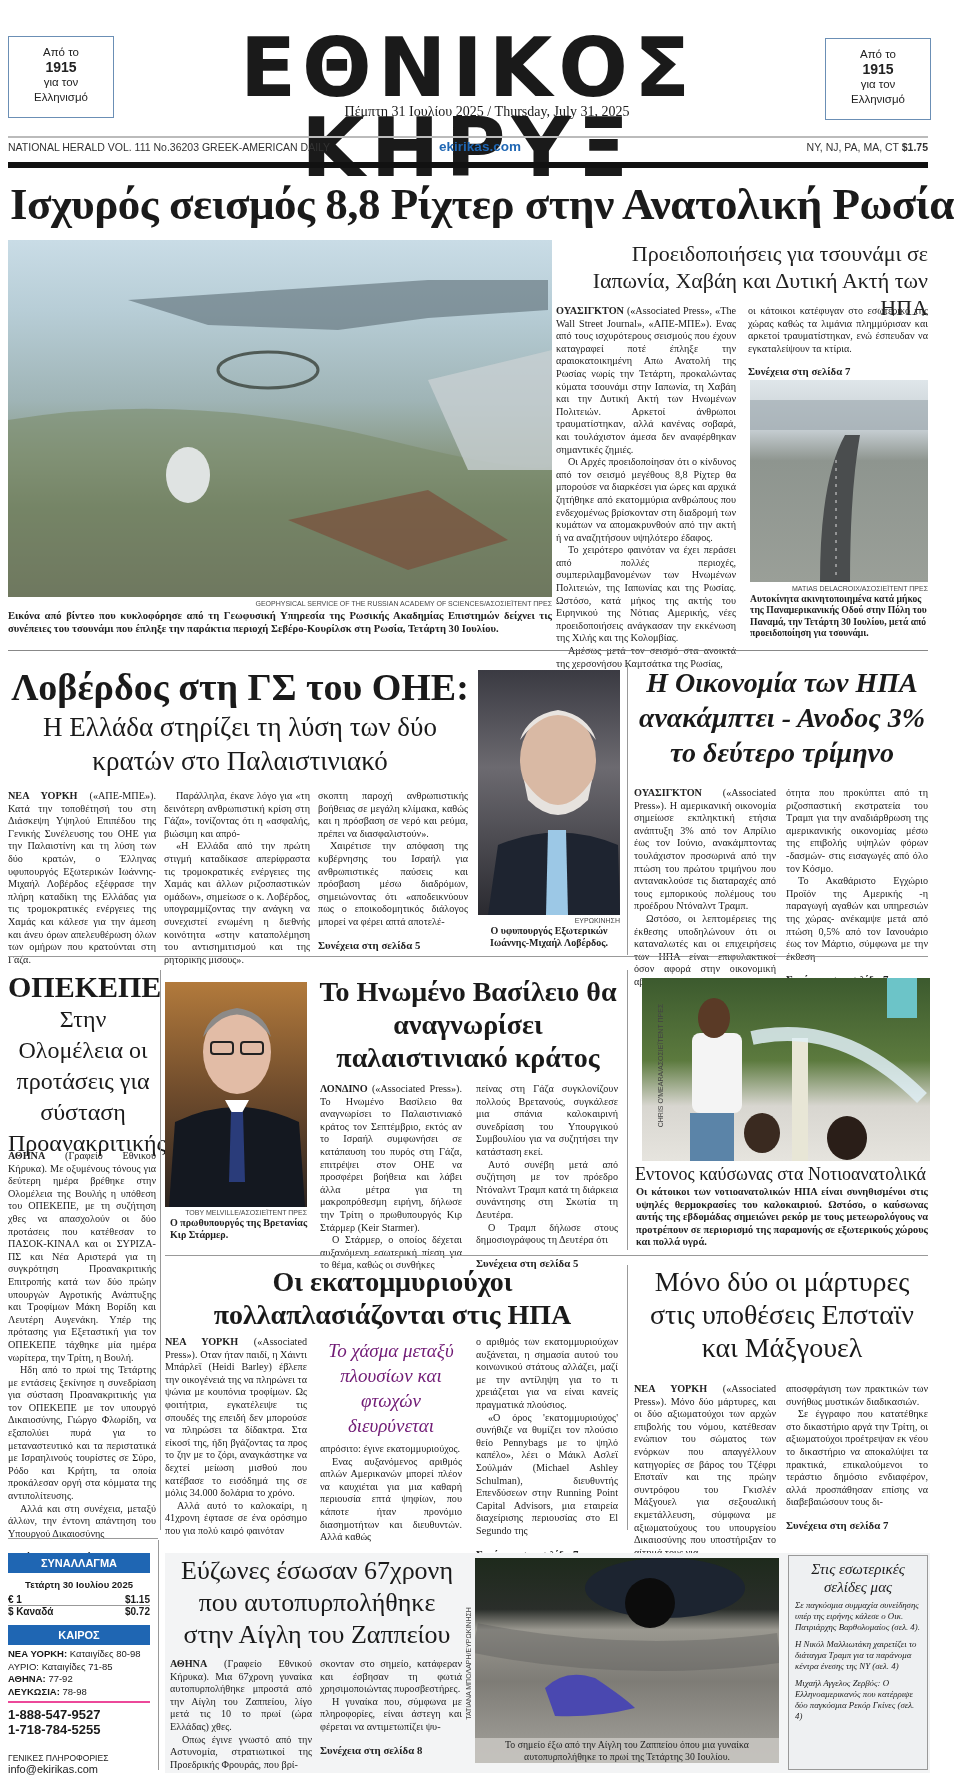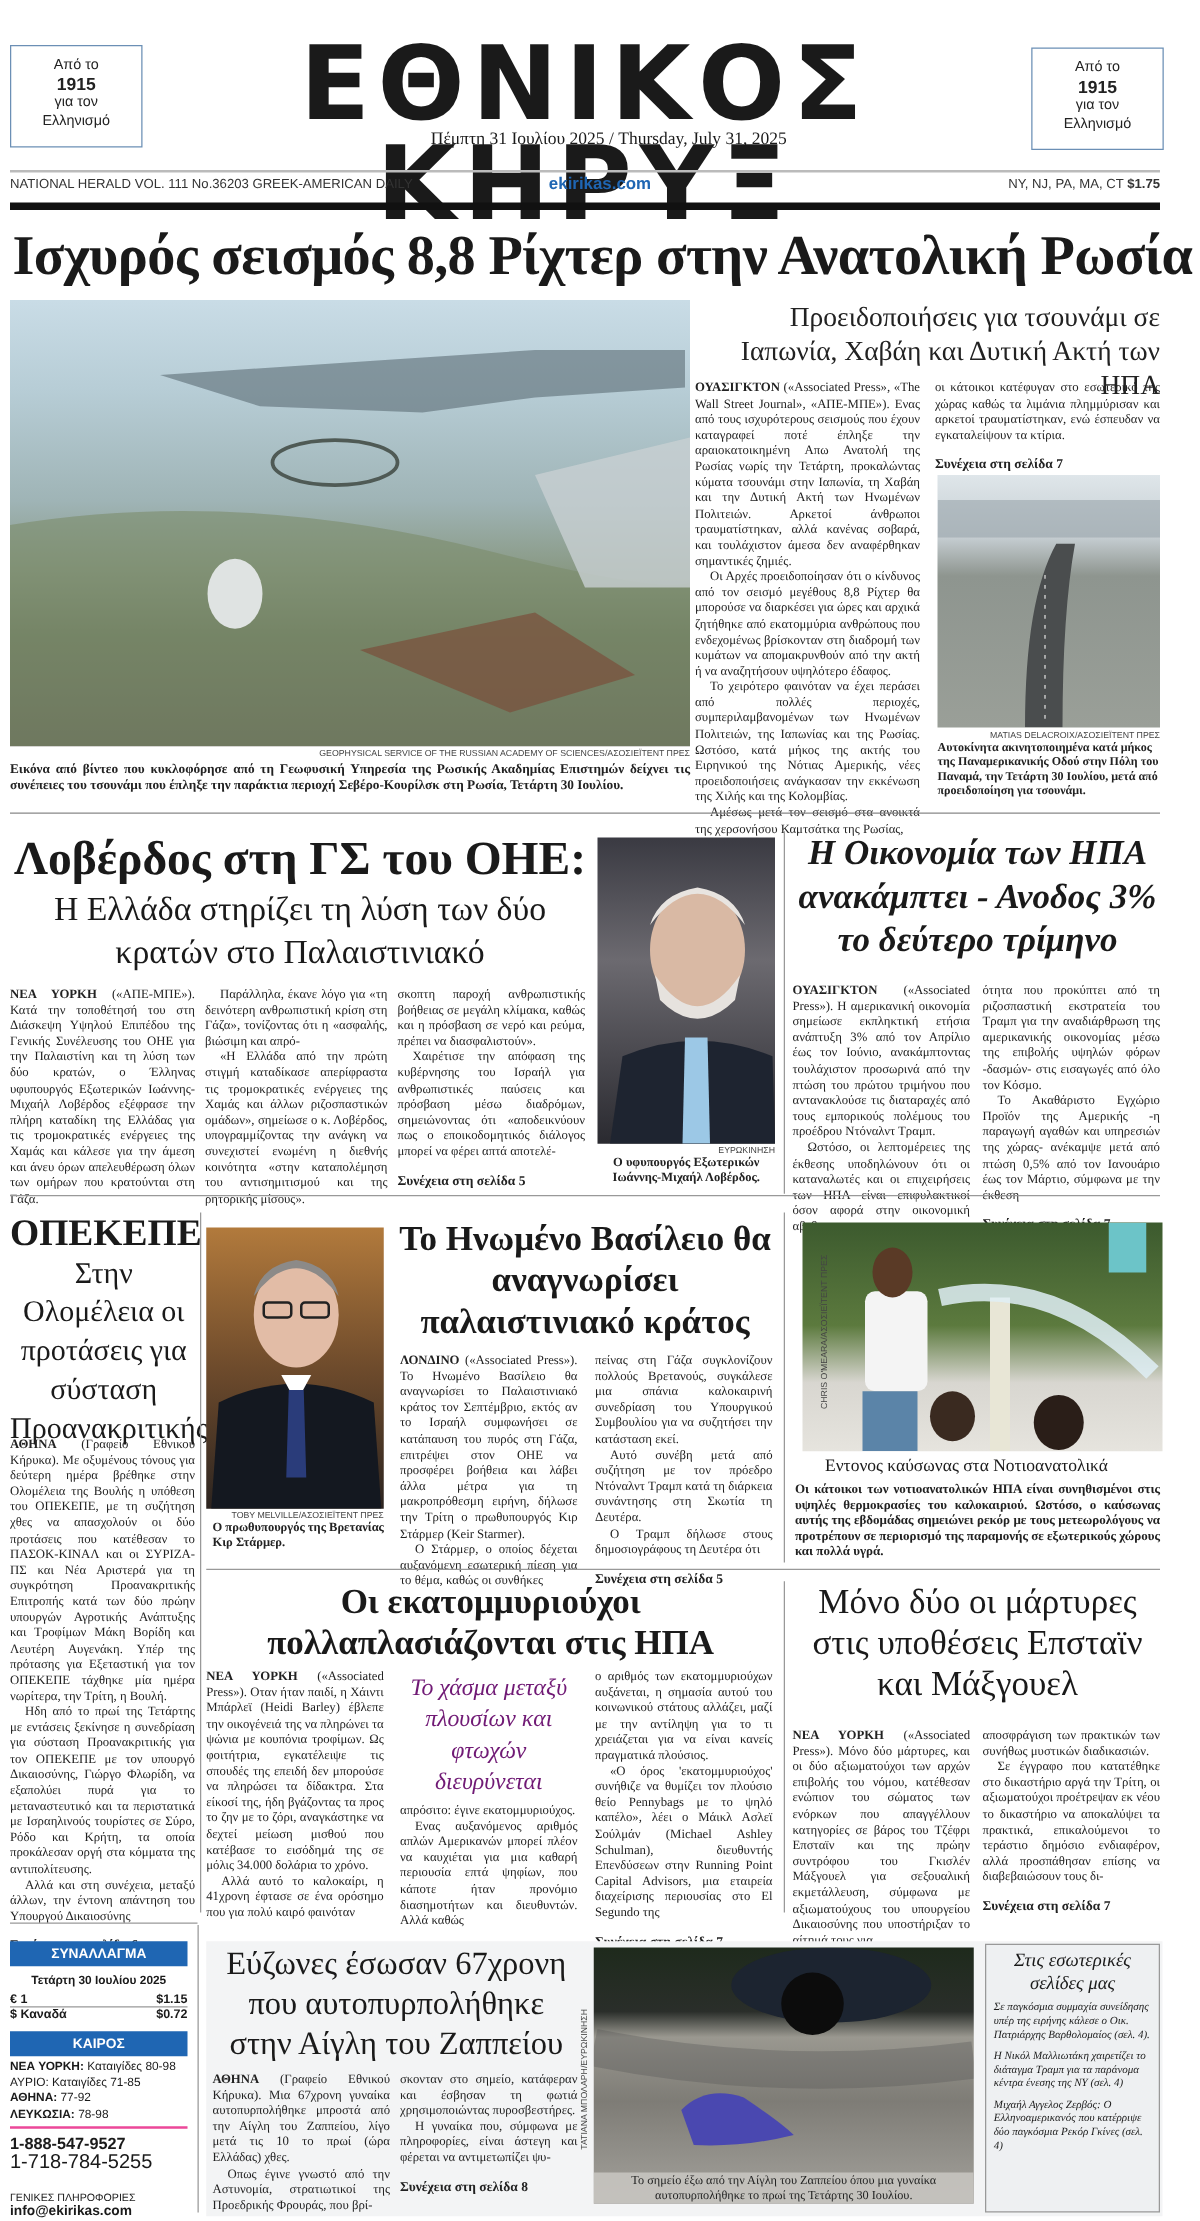--- a/index.html
+++ b/index.html
@@ -174,21 +174,21 @@
     <path d="M110 60 Q200 40 280 120" stroke="#dfeef6" stroke-width="14" fill="none" opacity=".85"></path>
     <rect x="50" y="55" width="50" height="80" rx="8" fill="#f4f4f4"></rect>
     <ellipse cx="72" cy="40" rx="16" ry="20" fill="#5a3a26"></ellipse>
     <rect x="48" y="135" width="44" height="48" fill="#5b84a8"></rect>
     <ellipse cx="120" cy="155" rx="18" ry="20" fill="#3a2a20"></ellipse>
     <ellipse cx="205" cy="160" rx="20" ry="22" fill="#2a1e18"></ellipse>
     <rect x="245" y="0" width="30" height="40" fill="#6cc4c8"></rect>
   </svg>
 </div>
 <div class="abs credit" style="left:560px;top:1062px;width:200px;transform:rotate(-90deg);text-align:center">CHRIS O'MEARA/ΑΣΟΣΙΕΪΤΕΝΤ ΠΡΕΣ</div>
-<div class="abs" style="left:660px;top:1163px;width:300px;font-size:14px;line-height:22px">Εντονος καύσωνας στα Νοτιοανατολικά</div>
+<div class="abs" style="left:635px;top:1163px;width:300px;font-size:18px;line-height:22px">Εντονος καύσωνας στα Νοτιοανατολικά</div>
 <div class="abs cap" style="left:636px;top:1186px;width:292px;text-align:justify;font-size:10.4px;line-height:12.6px">Οι κάτοικοι των νοτιοανατολικών ΗΠΑ είναι συνηθισμένοι στις υψηλές θερμοκρασίες του καλοκαιριού. Ωστόσο, ο καύσωνας αυτής της εβδομάδας σημειώνει ρεκόρ με τους μετεωρολόγους να προτρέπουν σε περιορισμό της παραμονής σε εξωτερικούς χώρους και πολλά υγρά.</div>
 
 <div class="abs hline" style="left:165px;top:1255px;width:763px"></div>
 
 <div class="abs" style="left:165px;top:1265px;width:455px;text-align:center;font-size:28px;line-height:33px;font-weight:bold">Οι εκατομμυριούχοι πολλαπλασιάζονται στις ΗΠΑ</div>
 <div class="abs body" style="left:165px;top:1336px;width:142px">
   <p class="first"><b>ΝΕΑ ΥΟΡΚΗ</b> <span>(«Associated Press»). Οταν ήταν παιδί, η Χάιντι Μπάρλεϊ (Heidi Barley) έβλεπε την οικογένειά της να πληρώνει τα ψώνια με κουπόνια τροφίμων. Ως φοιτήτρια, εγκατέλειψε τις σπουδές της επειδή δεν μπορούσε να πληρώσει τα δίδακτρα. Στα είκοσί της, ήδη βγάζοντας τα προς το ζην με το ζόρι, αναγκάστηκε να δεχτεί μείωση μισθού που κατέβασε το εισόδημά της σε μόλις 34.000 δολάρια το χρόνο.</span></p>
   <p>Αλλά αυτό το καλοκαίρι, η 41χρονη έφτασε σε ένα ορόσημο που για πολύ καιρό φαινόταν</p>
 </div>
 <div class="abs" style="left:320px;top:1338px;width:142px;text-align:center;font-size:19px;line-height:25px;font-style:italic;color:#701a75">Το χάσμα μεταξύ πλουσίων και φτωχών διευρύνεται</div>
@@ -227,23 +227,23 @@
       <span>$0.72</span>
   </div>
   <div class="blue" style="margin-top:8px">ΚΑΙΡΟΣ</div>
   <div class="sans" style="font-size:9.5px;line-height:12.5px;margin-top:3px;padding-bottom:3px;border-bottom:2px solid #ec4899">
     <div><b>ΝΕΑ ΥΟΡΚΗ:</b> <span>Καταιγίδες 80-98</span></div>
     <div><span>ΑΥΡΙΟ:</span> <span>Καταιγίδες 71-85</span></div>
     <div><b>ΑΘΗΝΑ:</b> <span>77-92</span></div>
     <div><b>ΛΕΥΚΩΣΙΑ:</b> <span>78-98</span></div>
   </div>
   <div class="sans" style="font-size:13px;font-weight:bold;margin-top:4px;line-height:15px">1-888-547-9527</div>
-  <div class="sans" style="font-size:16px;font-weight:normal;line-height:15px">1-718-784-5255</div>
+  <div class="sans" style="font-size:13px;font-weight:bold;line-height:15px">1-718-784-5255</div>
   <div class="sans" style="font-size:8.5px;margin-top:16px">ΓΕΝΙΚΕΣ ΠΛΗΡΟΦΟΡΙΕΣ</div>
-  <div class="sans" style="font-size:11px;font-weight:bold">info@ekirikas.com</div>
+  <div class="sans" style="font-size:11px;font-weight:normal">info@ekirikas.com</div>
 </div>
 <div class="abs vline" style="left:158px;top:1540px;height:230px"></div>
 
 <div class="abs" style="left:165px;top:1553px;width:765px;height:220px;background:#f3f4f5"></div>
 
 <div class="abs" style="left:172px;top:1555px;width:290px;text-align:center;font-size:26px;line-height:32px">Εύζωνες έσωσαν 67χρονη που αυτοπυρπολήθηκε στην Αίγλη του Ζαππείου</div>
 <div class="abs body" style="left:170px;top:1658px;width:142px">
   <p class="first"><b>ΑΘΗΝΑ</b> <span>(Γραφείο Εθνικού Κήρυκα). Μια 67χρονη γυναίκα αυτοπυρπολήθηκε μπροστά από την Αίγλη του Ζαππείου, λίγο μετά τις 10 το πρωί (ώρα Ελλάδας) χθες.</span></p>
   <p>Οπως έγινε γνωστό από την Αστυνομία, στρατιωτικοί της Προεδρικής Φρουράς, που βρί-</p>
 </div>

